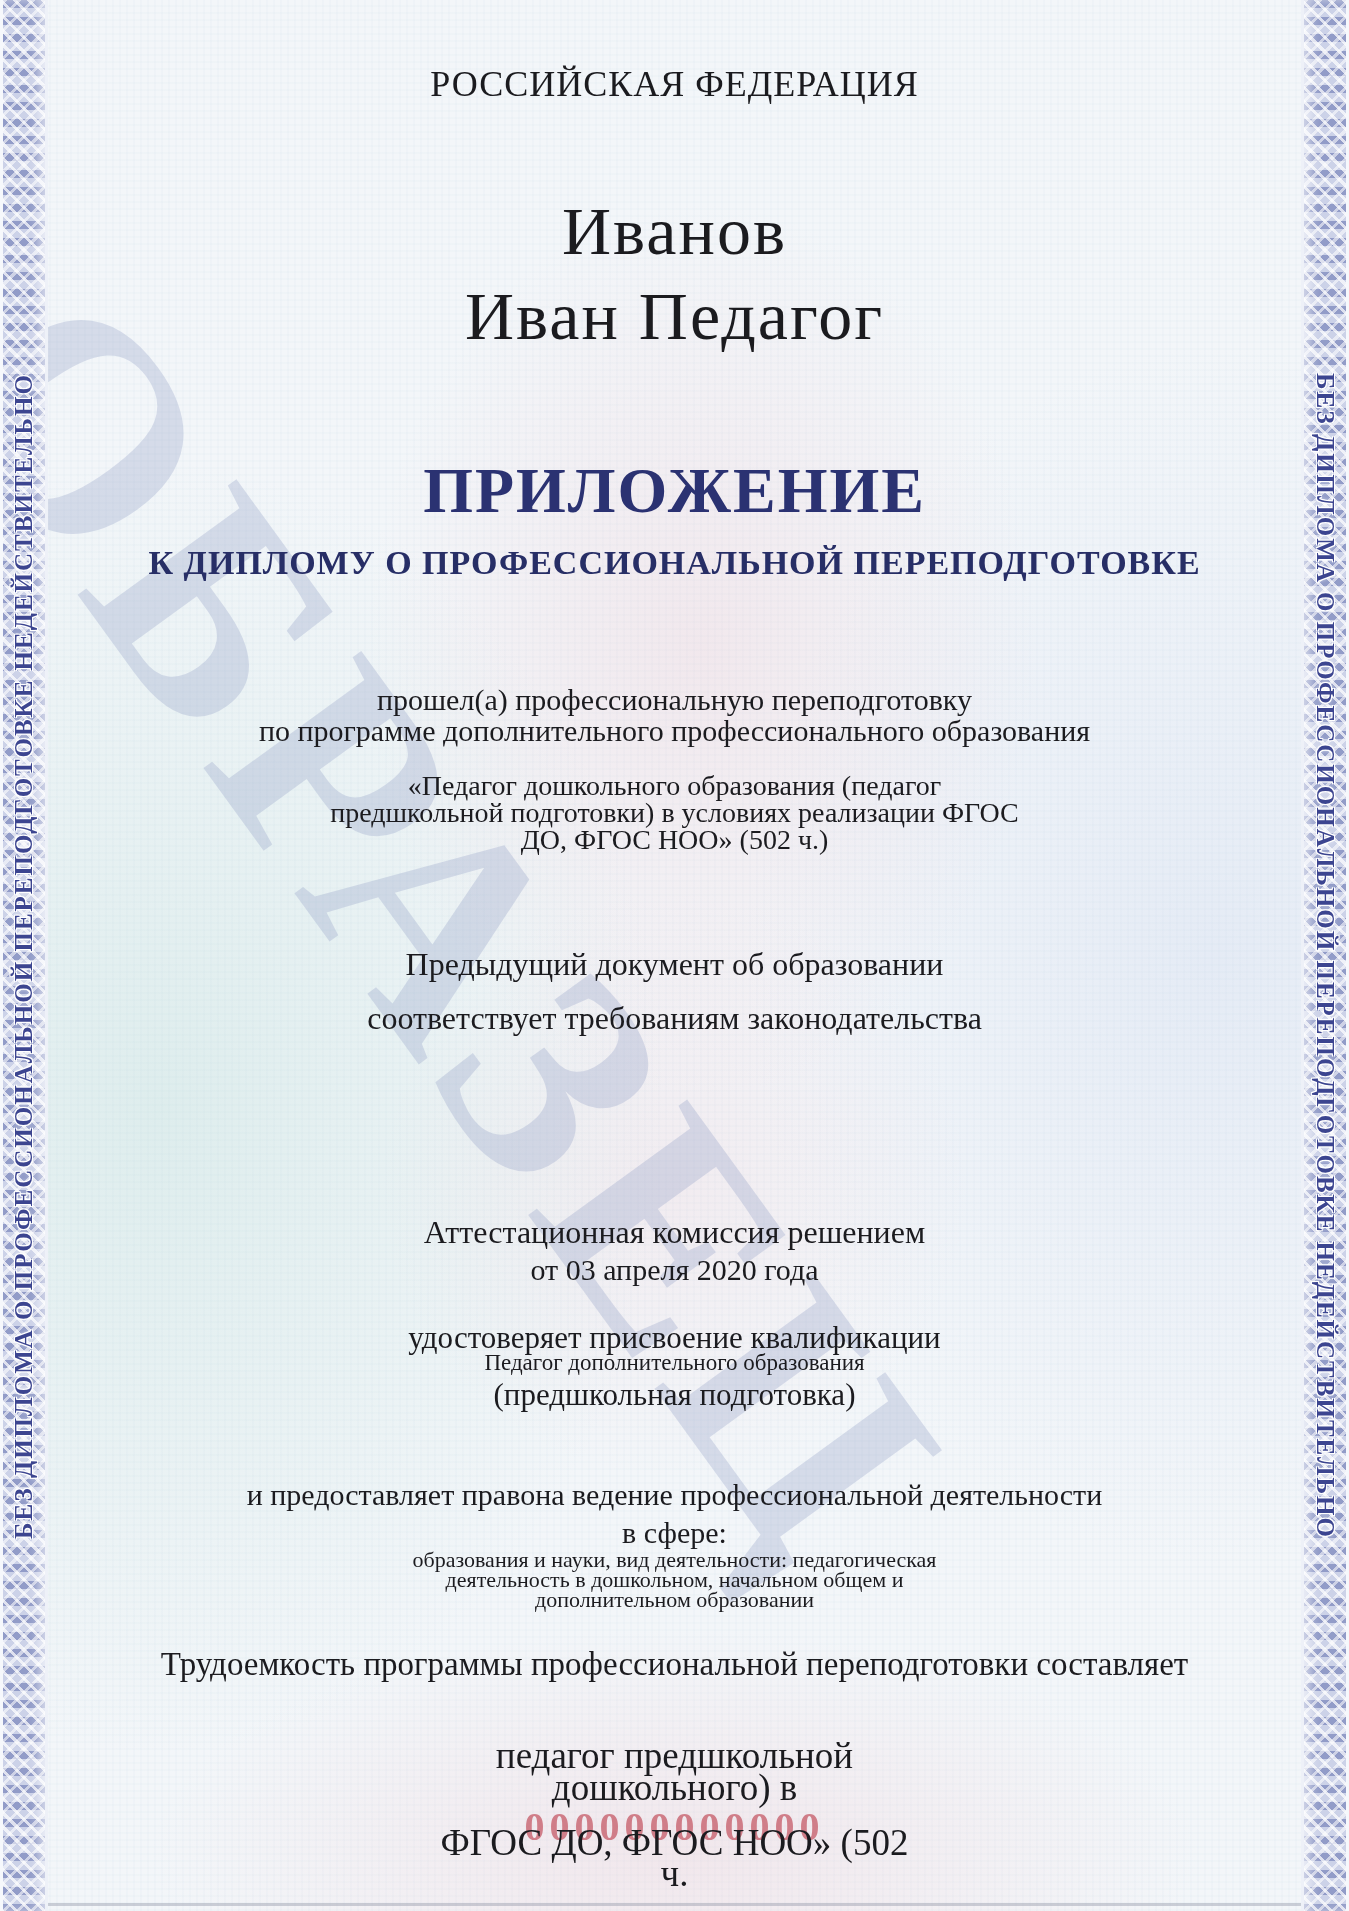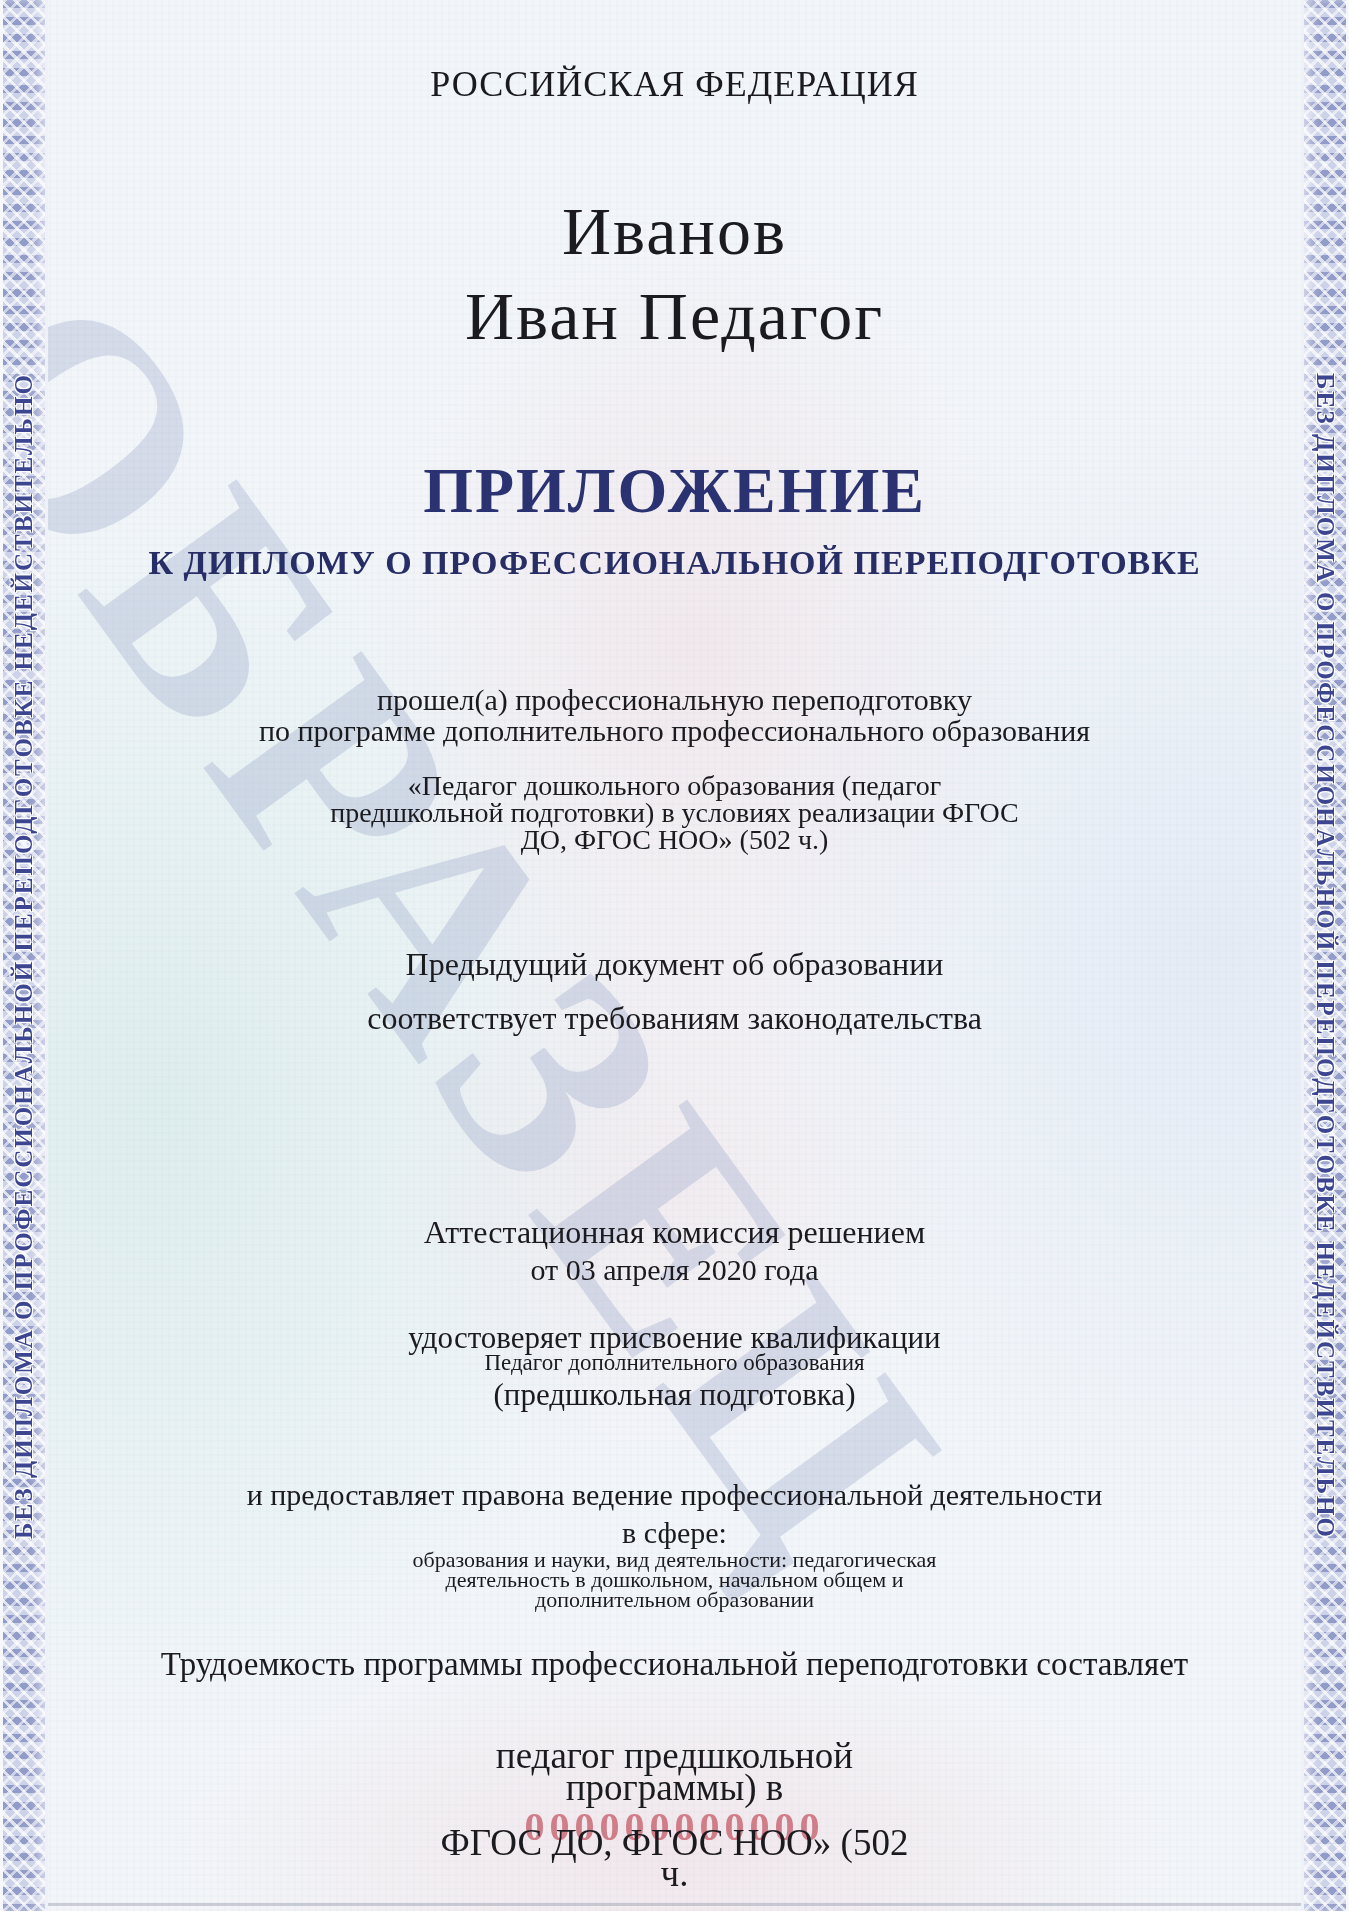--- a/index.html
+++ b/index.html
@@ -134,19 +134,19 @@
   <div class="line rights2">в сфере:</div>
   <div class="line rightsd1">образования и науки, вид деятельности: педагогическая</div>
   <div class="line rightsd2">деятельность в дошкольном, начальном общем и</div>
   <div class="line rightsd3">дополнительном образовании</div>
 
   <div class="line workload">Трудоемкость программы профессиональной переподготовки составляет</div>
 
   <div class="line serial-red">000000000000</div>
 
   <div class="line foot1">педагог предшкольной</div>
-  <div class="line foot2">программы) в</div>
+  <div class="line foot2">дошкольного) в</div>
   <div class="line foot3">условиях реализации</div>
   <div class="line foot4">ФГОС ДО, ФГОС НОО» (502</div>
   <div class="line foot5">ч.</div>
 
   <div class="scan-edge"></div>
 </div>
 
 </body></html>

